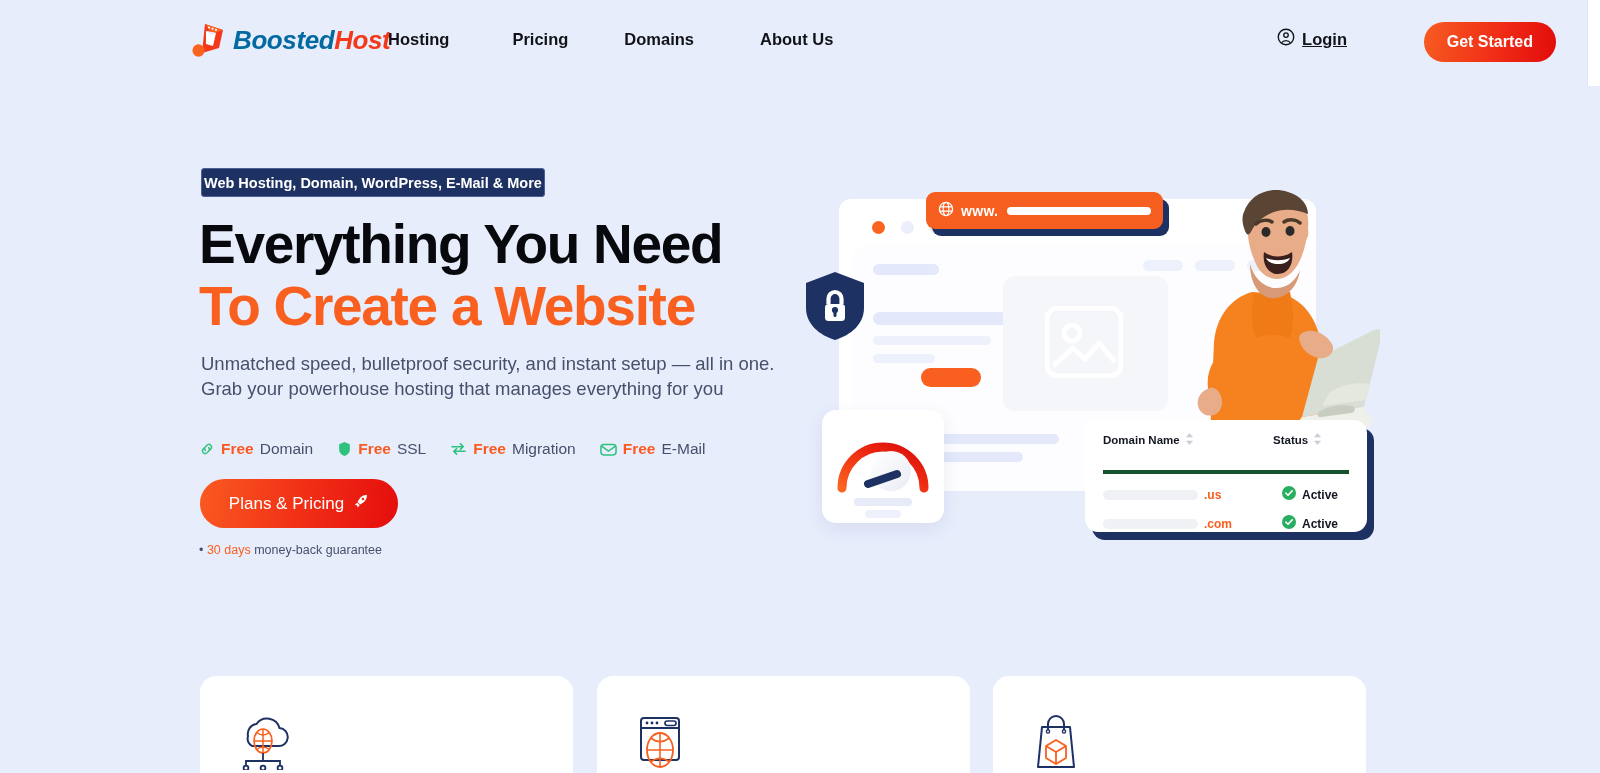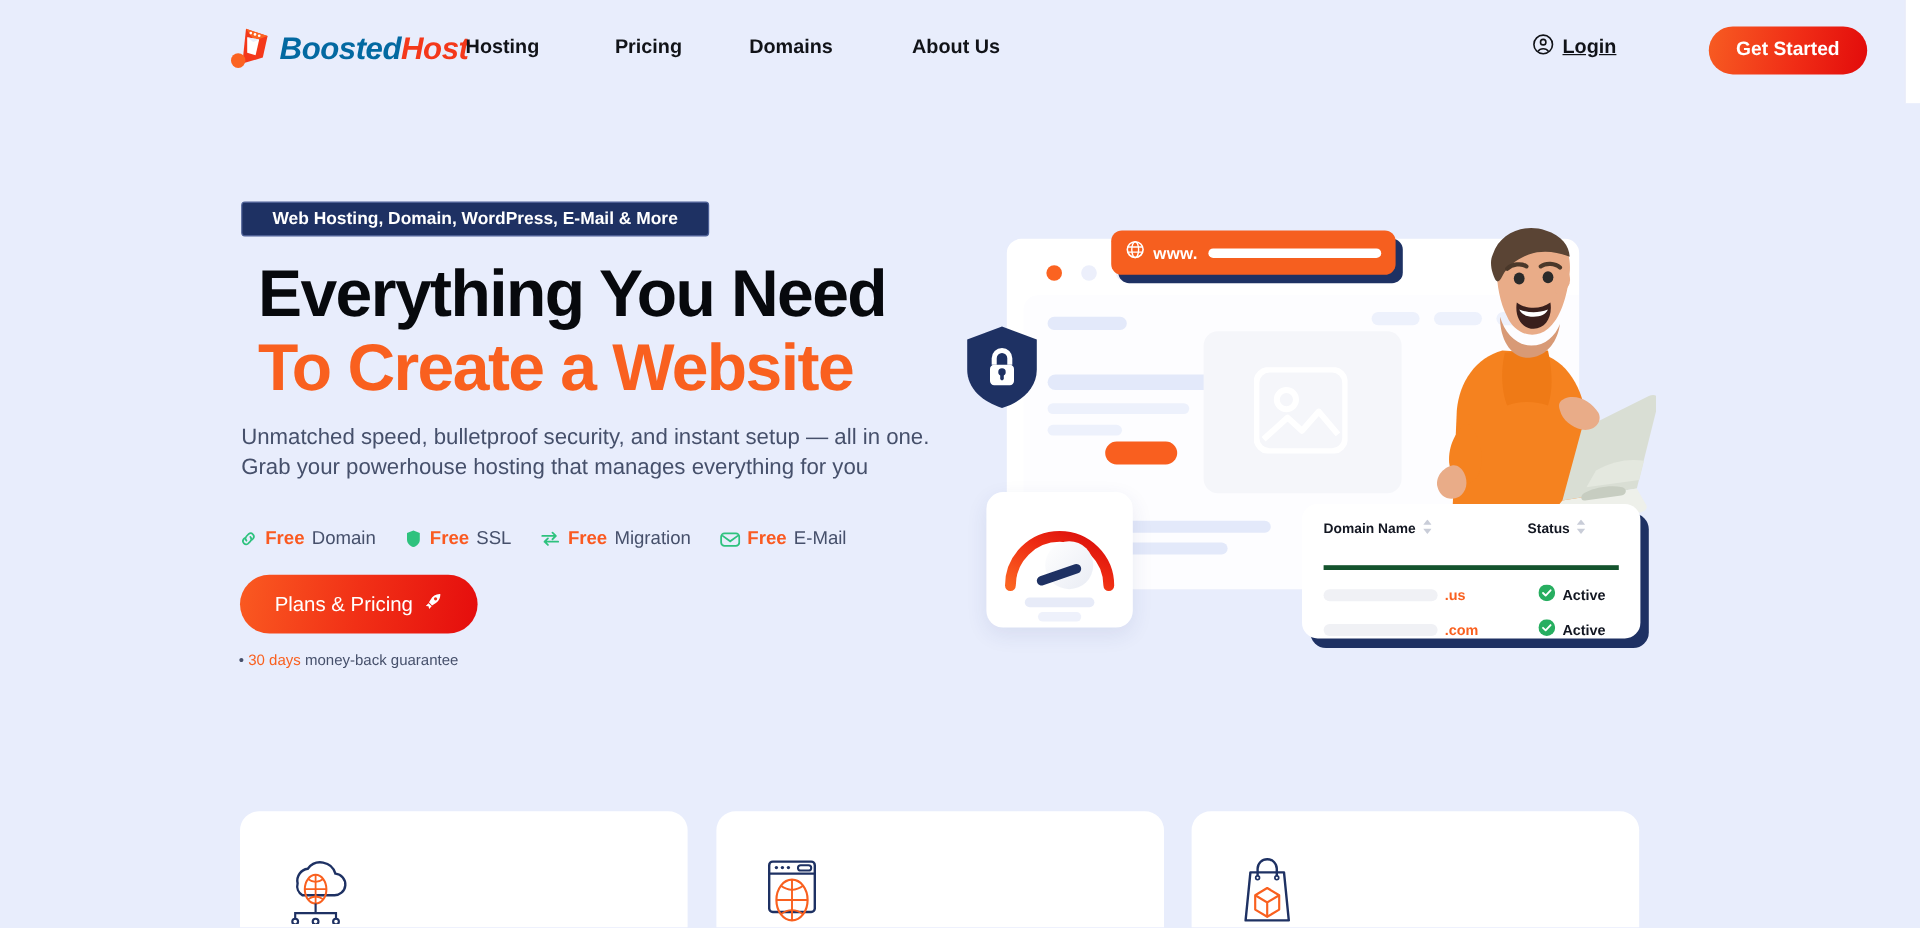--- a/index.html
+++ b/index.html
@@ -71,34 +71,33 @@
     border-radius: 22px;
     background: linear-gradient(100deg, #f75c22 0%, #f02d16 55%, #e20b0b 100%);
     color: #fff; font-size: 16px; font-weight: 700;
     display: flex; align-items: center; justify-content: center;
     border: none; cursor: pointer; white-space: nowrap;
   }
 
   
   .badge {
     position: absolute; left: 201px; top: 168px;
-    height: 29px; padding: 0 25px;
+    height: 29px; padding: 0 2px;
     background: #1e3163;
     border: 1.5px solid #4c5f96;
     border-radius: 3px;
     display: flex; align-items: center;
     color: #ffffff; font-size: 14.5px; font-weight: 700;
     white-space: nowrap;
   }
   .h1 {
     position: absolute; left: 199px; top: 213px;
     font-size: 55px; font-weight: 800;
     line-height: 1.13; letter-spacing: -1.3px;
     white-space: nowrap;
-    margin-left: 16px;
   }
   .h1 .l1 { color: #07090d; display: block; }
   .h1 .l2 { color: #f9601f; display: block; }
 
   .sub {
     position: absolute; left: 201px; top: 352px;
     width: 580px;
     font-size: 18.5px; line-height: 1.33;
     color: #46506b; font-weight: 400;
   }

